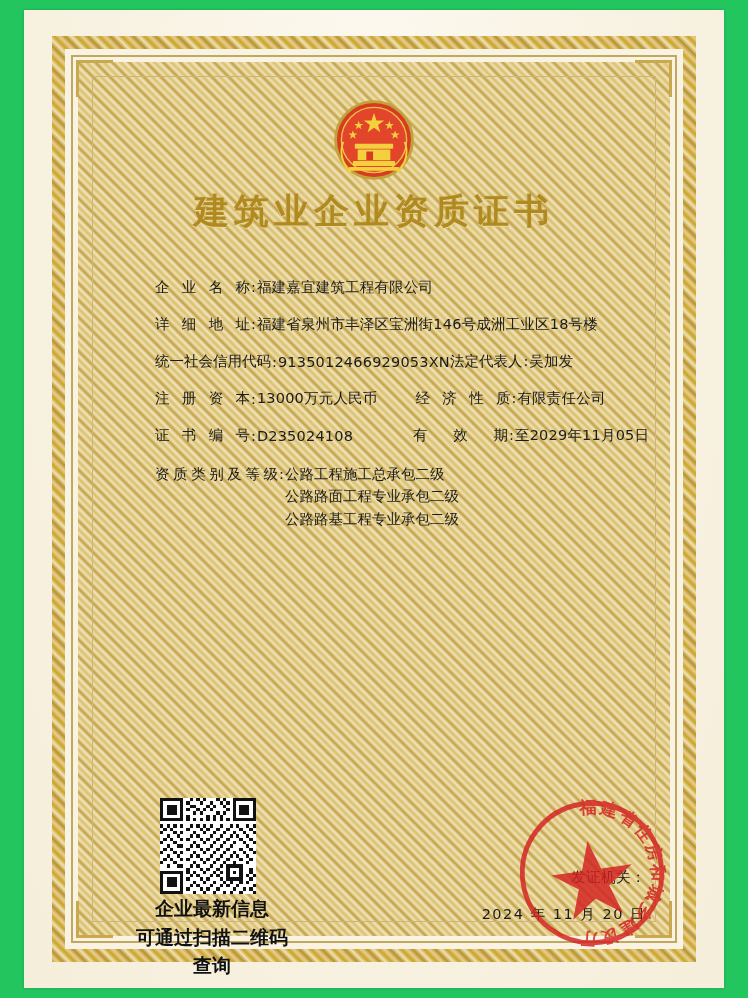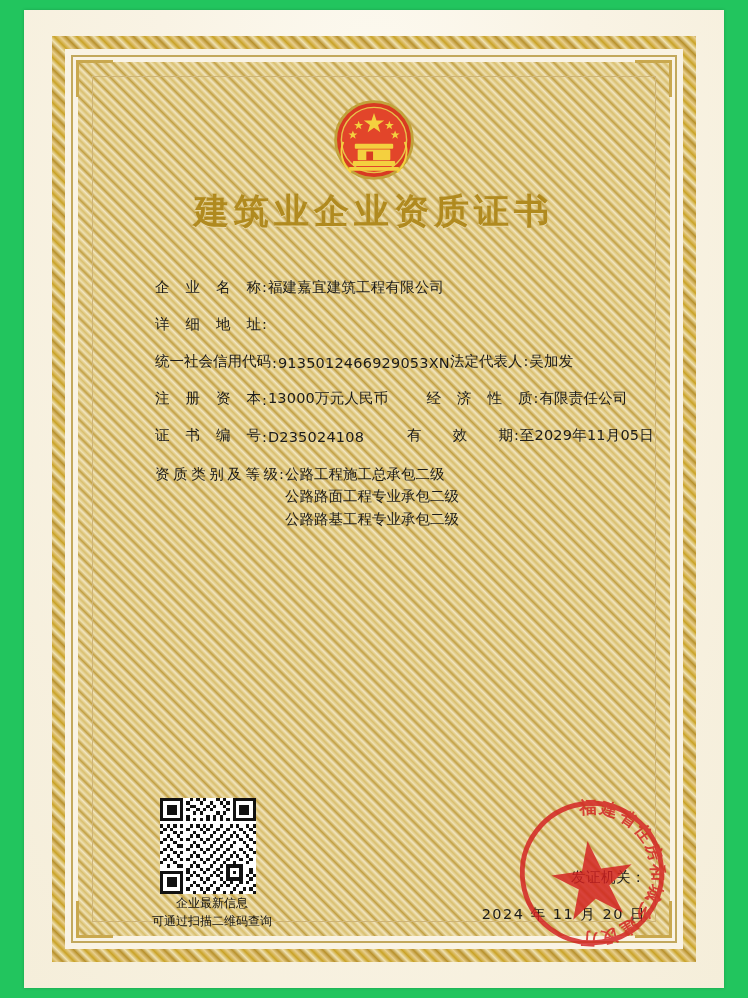--- a/index.html
+++ b/index.html
@@ -136,26 +136,26 @@
     margin-bottom: 18px;
     white-space: nowrap;
   }
   .row.tight { margin-bottom: 16px; }
   .lbl {
     display: inline-block;
     text-align: justify;
     text-align-last: justify;
     letter-spacing: 0;
   }
-  .lbl.w8  { width: 106px; }
+  .lbl.w8  { width: 95px; }
   .lbl.wq  { width: 123px; }
   .colon { padding: 0 1px; }
   .val { letter-spacing: 0.2px; }
 
-  .half-left  { display: flex; align-items: flex-end; }
+  .half-left  { display: flex; align-items: center; }
   .half-right { display: flex; align-items: baseline; }
   .gap-b { width: 38px; }
   .gap-c { width: 60px; }
 
   .qual-list {
     display: flex;
     flex-direction: column;
   }
   .qual-list .q { line-height: 1.55; }
 
@@ -170,22 +170,22 @@
   }
   .qr svg { display: block; }
 
   .qr-caption {
     position: absolute;
     left: 108px;
     top: 884px;
     width: 160px;
     text-align: center;
     font-family: "DejaVu Sans", sans-serif;
-    font-size: 12px;
-    font-weight: normal;
+    font-size: 19px;
+    font-weight: bold;
     color: #111;
     line-height: 1.5;
   }
 
   
   .issuer {
     position: absolute;
     right: 78px;
     top: 858px;
     font-family: "DejaVu Sans", sans-serif;
@@ -287,20 +287,21 @@
 
       <div class="row">
         <span class="lbl w8">企业名称</span>
         <span class="colon">:</span>
         <span class="val">福建嘉宜建筑工程有限公司</span>
       </div>
 
       <div class="row">
         <span class="lbl w8">详细地址</span>
         <span class="colon">:</span>
+        <span class="val">福建省泉州市丰泽区宝洲街146号成洲工业区18号楼</span>
       </div>
 
       <div class="row">
         <span class="half-left">
           <span class="lbl">统一社会信用代码</span>
           <span class="colon">:</span>
           <span class="val">9135012466929053XN</span>
         </span>
         <span class="half-right">
           <span class="lbl">法定代表人</span>

